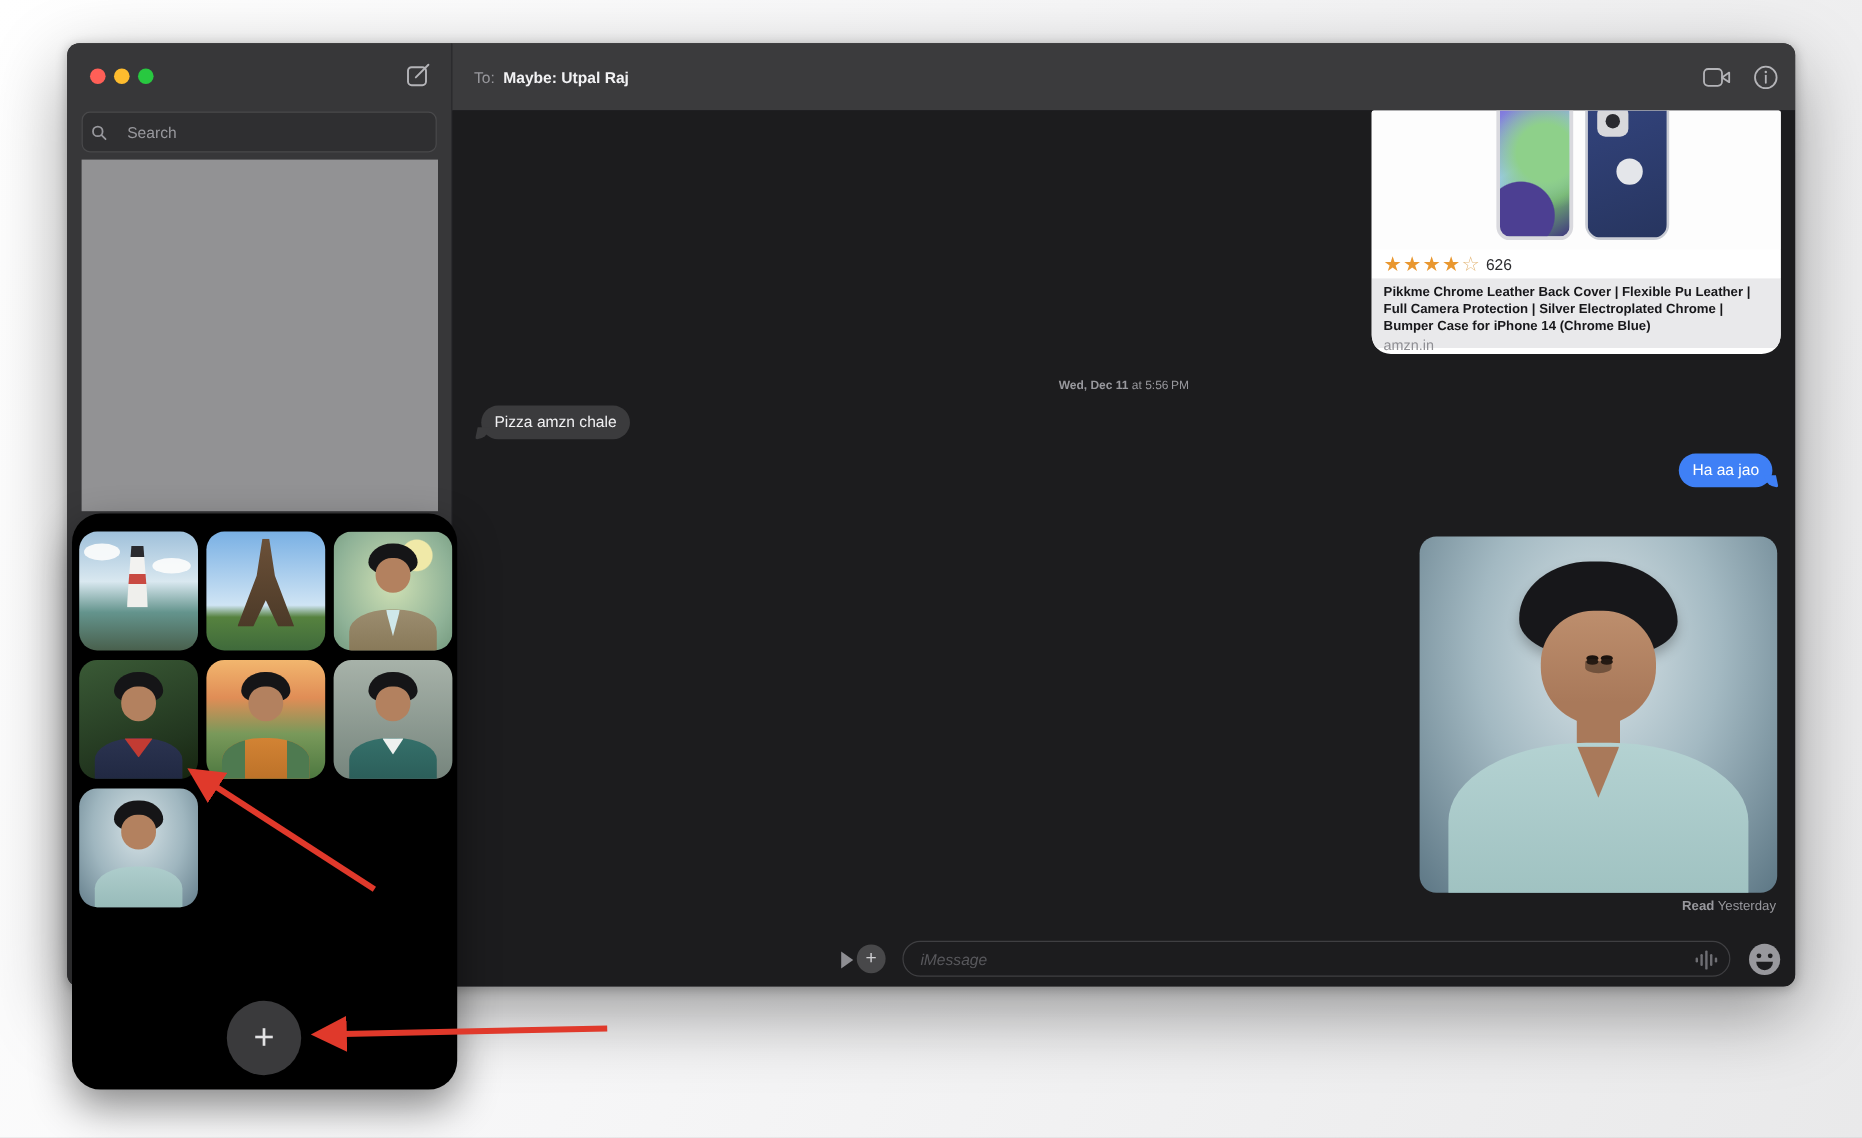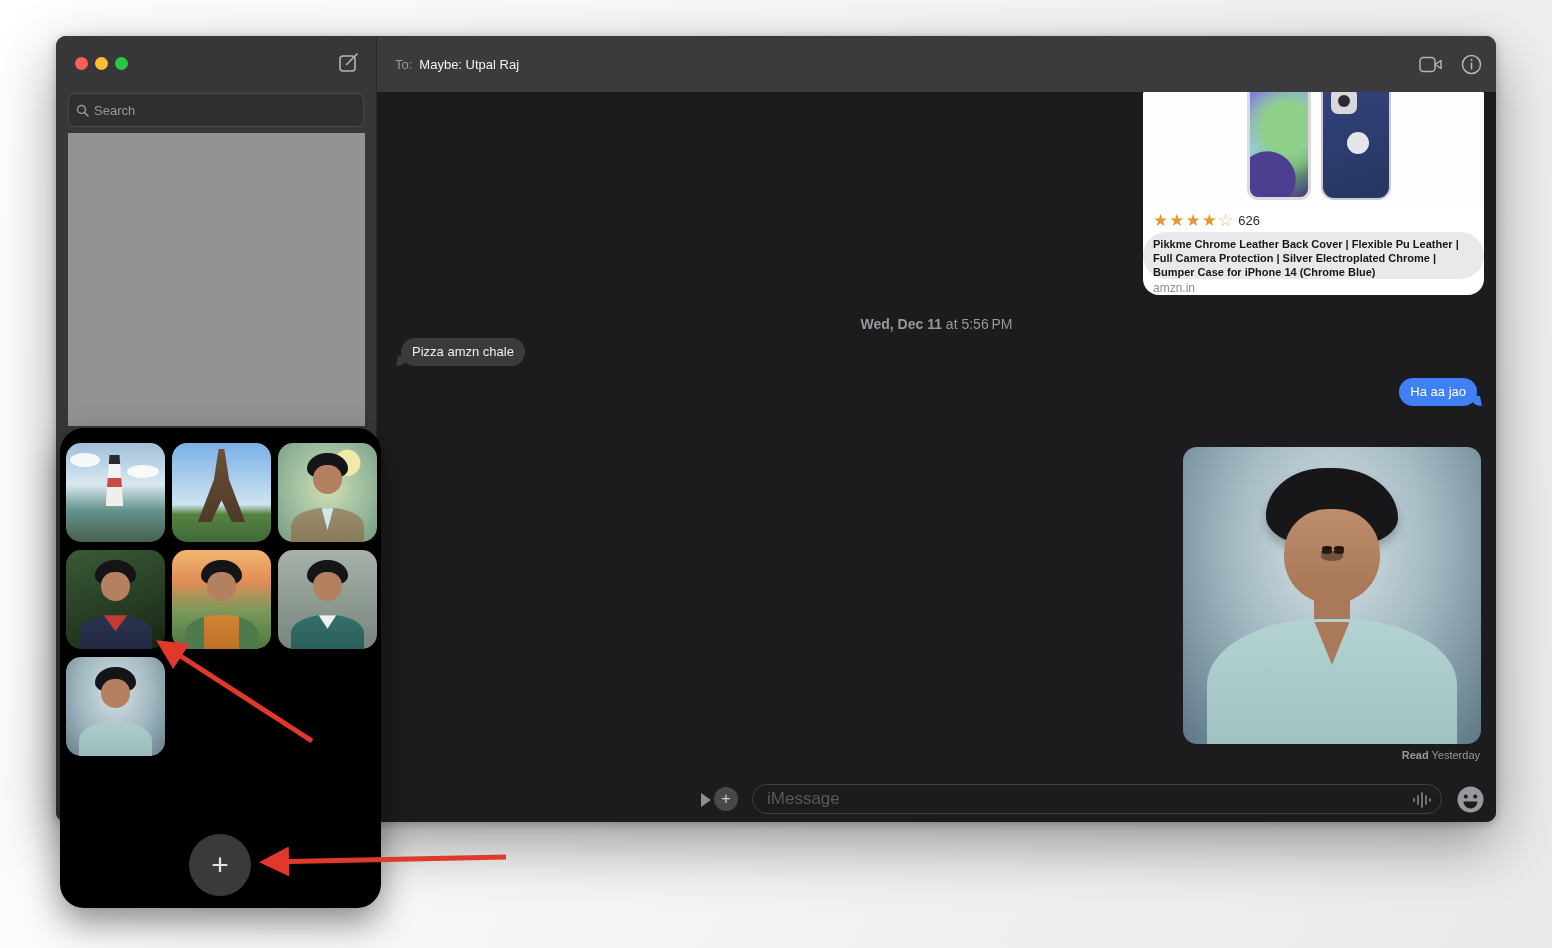--- a/index.html
+++ b/index.html
@@ -15,32 +15,32 @@
   
   .sidebar { position:absolute; left:0; top:0; width:321px; height:100%;
     background:#373739; border-right:1px solid #2a2a2c; }
   .traffic { position:absolute; top:21px; left:19px; display:flex; gap:7px; }
   .traffic span { width:13px; height:13px; border-radius:50%; display:block; }
   .tl-close{ background:#ff5f57; } .tl-min{ background:#febc2e; } .tl-max{ background:#28c840; }
   .compose-btn { position:absolute; top:15px; left:281px; width:24px; height:24px;
     background:none; border:none; cursor:pointer; }
   .search-field { position:absolute; left:12px; top:57px; width:296px; height:24px;
     background:#2f2f31; border:1px solid #49494b; border-radius:7px;
-    display:flex; align-items:center; padding:16px 7px; gap:5px; }
+    display:flex; align-items:center; padding:16px 7px; gap:17px; }
   .search-field input { background:transparent; border:none; outline:none;
     color:#d4d4d6; font-size:13px; width:100%; font-family:inherit; }
   .search-field input::placeholder { color:#98989d; }
   .convo-list-placeholder { position:absolute; left:12px; top:97px; width:297px;
     height:293px; background:#929294; }
 
   
   .toolbar { position:absolute; left:321px; right:0; top:0; height:56px;
     background:#3b3b3d; display:flex; align-items:center; padding:0 18px; }
   .to-label { color:#98989d; font-size:13px; margin-right:7px; }
-  .recipient { color:#f2f2f4; font-size:13px; }
+  .recipient { color:#f2f2f4; font-size:13px;font-weight:bold; }
   .toolbar-right { position:absolute; right:14px; top:0; height:56px;
     display:flex; align-items:center; gap:18px; }
   .icon-btn { background:none; border:none; cursor:pointer; display:flex;
     align-items:center; justify-content:center; }
 
   
   .convo { position:absolute; left:321px; right:0; top:56px; bottom:0;
     background:#1c1c1e; }
 
   
@@ -59,27 +59,27 @@
     border-radius:7px; background:#d8d8dc; }
   .phone-cam::after { content:''; position:absolute; left:7px; top:7px; width:12px;
     height:12px; border-radius:50%; background:#2a2a30; }
   .phone-logo { position:absolute; left:24px; top:52px; width:22px; height:22px;
     border-radius:50%; background:#e4e6ea; }
   .card-rating { height:24px; background:#fff; display:flex; align-items:center;
     padding:0 10px; gap:1px; }
   .star { color:#e9972f; font-size:17px; line-height:1; }
   .star.empty { color:#e3b87c; }
   .rating-count { color:#2b2b2e; font-size:13px; margin-left:4px; }
-  .card-text { background:#e9e9eb; padding:6px 10px 5px; height:47px;border-radius:25px; }
+  .card-text { background:#e9e9eb; padding:6px 10px 5px; height:58px; }
   .card-title { color:#17171a; font-size:11px; font-weight:bold; line-height:1.25; }
   .card-domain { color:#8e8e93; font-size:12px; margin-top:2px; }
 
   
   .ts { position:absolute; left:0; right:0; text-align:center; color:#98989d;
-    font-size:14px; }
+    font-size:10px; }
   .ts b { font-weight:bold; color:#98989d; }
   .ts1 { top:224px; } .ts2 { top:330px; }
 
   
   .bubble { position:absolute; font-size:13px; padding:6px 11px; border-radius:16px;
     line-height:1.2; }
   .bubble.recv { left:24px; top:246px; background:#3b3b3d; color:#f0f0f2; }
   .bubble.recv::before { content:''; position:absolute; left:-4px; bottom:0;
     width:10px; height:10px; background:#3b3b3d;
     border-radius:0 0 10px 2px; transform:skewX(-12deg); }
@@ -118,21 +118,21 @@
   .app-chevron { position:absolute; left:3px; top:16px; width:0; height:0;
     border-top:7px solid transparent; border-bottom:7px solid transparent;
     border-left:10px solid #8e8e93; cursor:pointer; }
   .plus-small { position:absolute; left:16px; top:10px; width:24px; height:24px;
     border-radius:50%; background:#48484a; color:#cfcfd2; font-size:16px;
     border:none; cursor:pointer; line-height:22px; text-align:center; padding:0; }
   .msg-field { position:absolute; left:54px; right:54px; top:7px; height:30px;
     border:1px solid #3f3f42; border-radius:15px; display:flex; align-items:center;
     padding:0 34px 0 14px; background:transparent; }
   .msg-field input { background:transparent; border:none; outline:none; width:100%;
-    color:#14b8a6; font-size:17px; font-family:inherit; }
+    color:#14b8a6; font-size:13px; font-family:inherit;font-style:italic; }
   .msg-field input::placeholder { color:#58585c; }
   .wave-icon { position:absolute; right:10px; top:7px; display:flex; gap:2px;
     align-items:center; height:16px; cursor:pointer; }
   .wave-icon i { width:2px; background:#6e6e73; border-radius:1px; display:block; }
   .emoji-btn { position:absolute; right:11px; top:8px; background:none; border:none;
     cursor:pointer; }
 
   
   .panel { position:absolute; left:60px; top:428px; width:321px; height:480px;
     background:#000; border-radius:24px; box-shadow:0 14px 34px rgba(0,0,0,.45);

